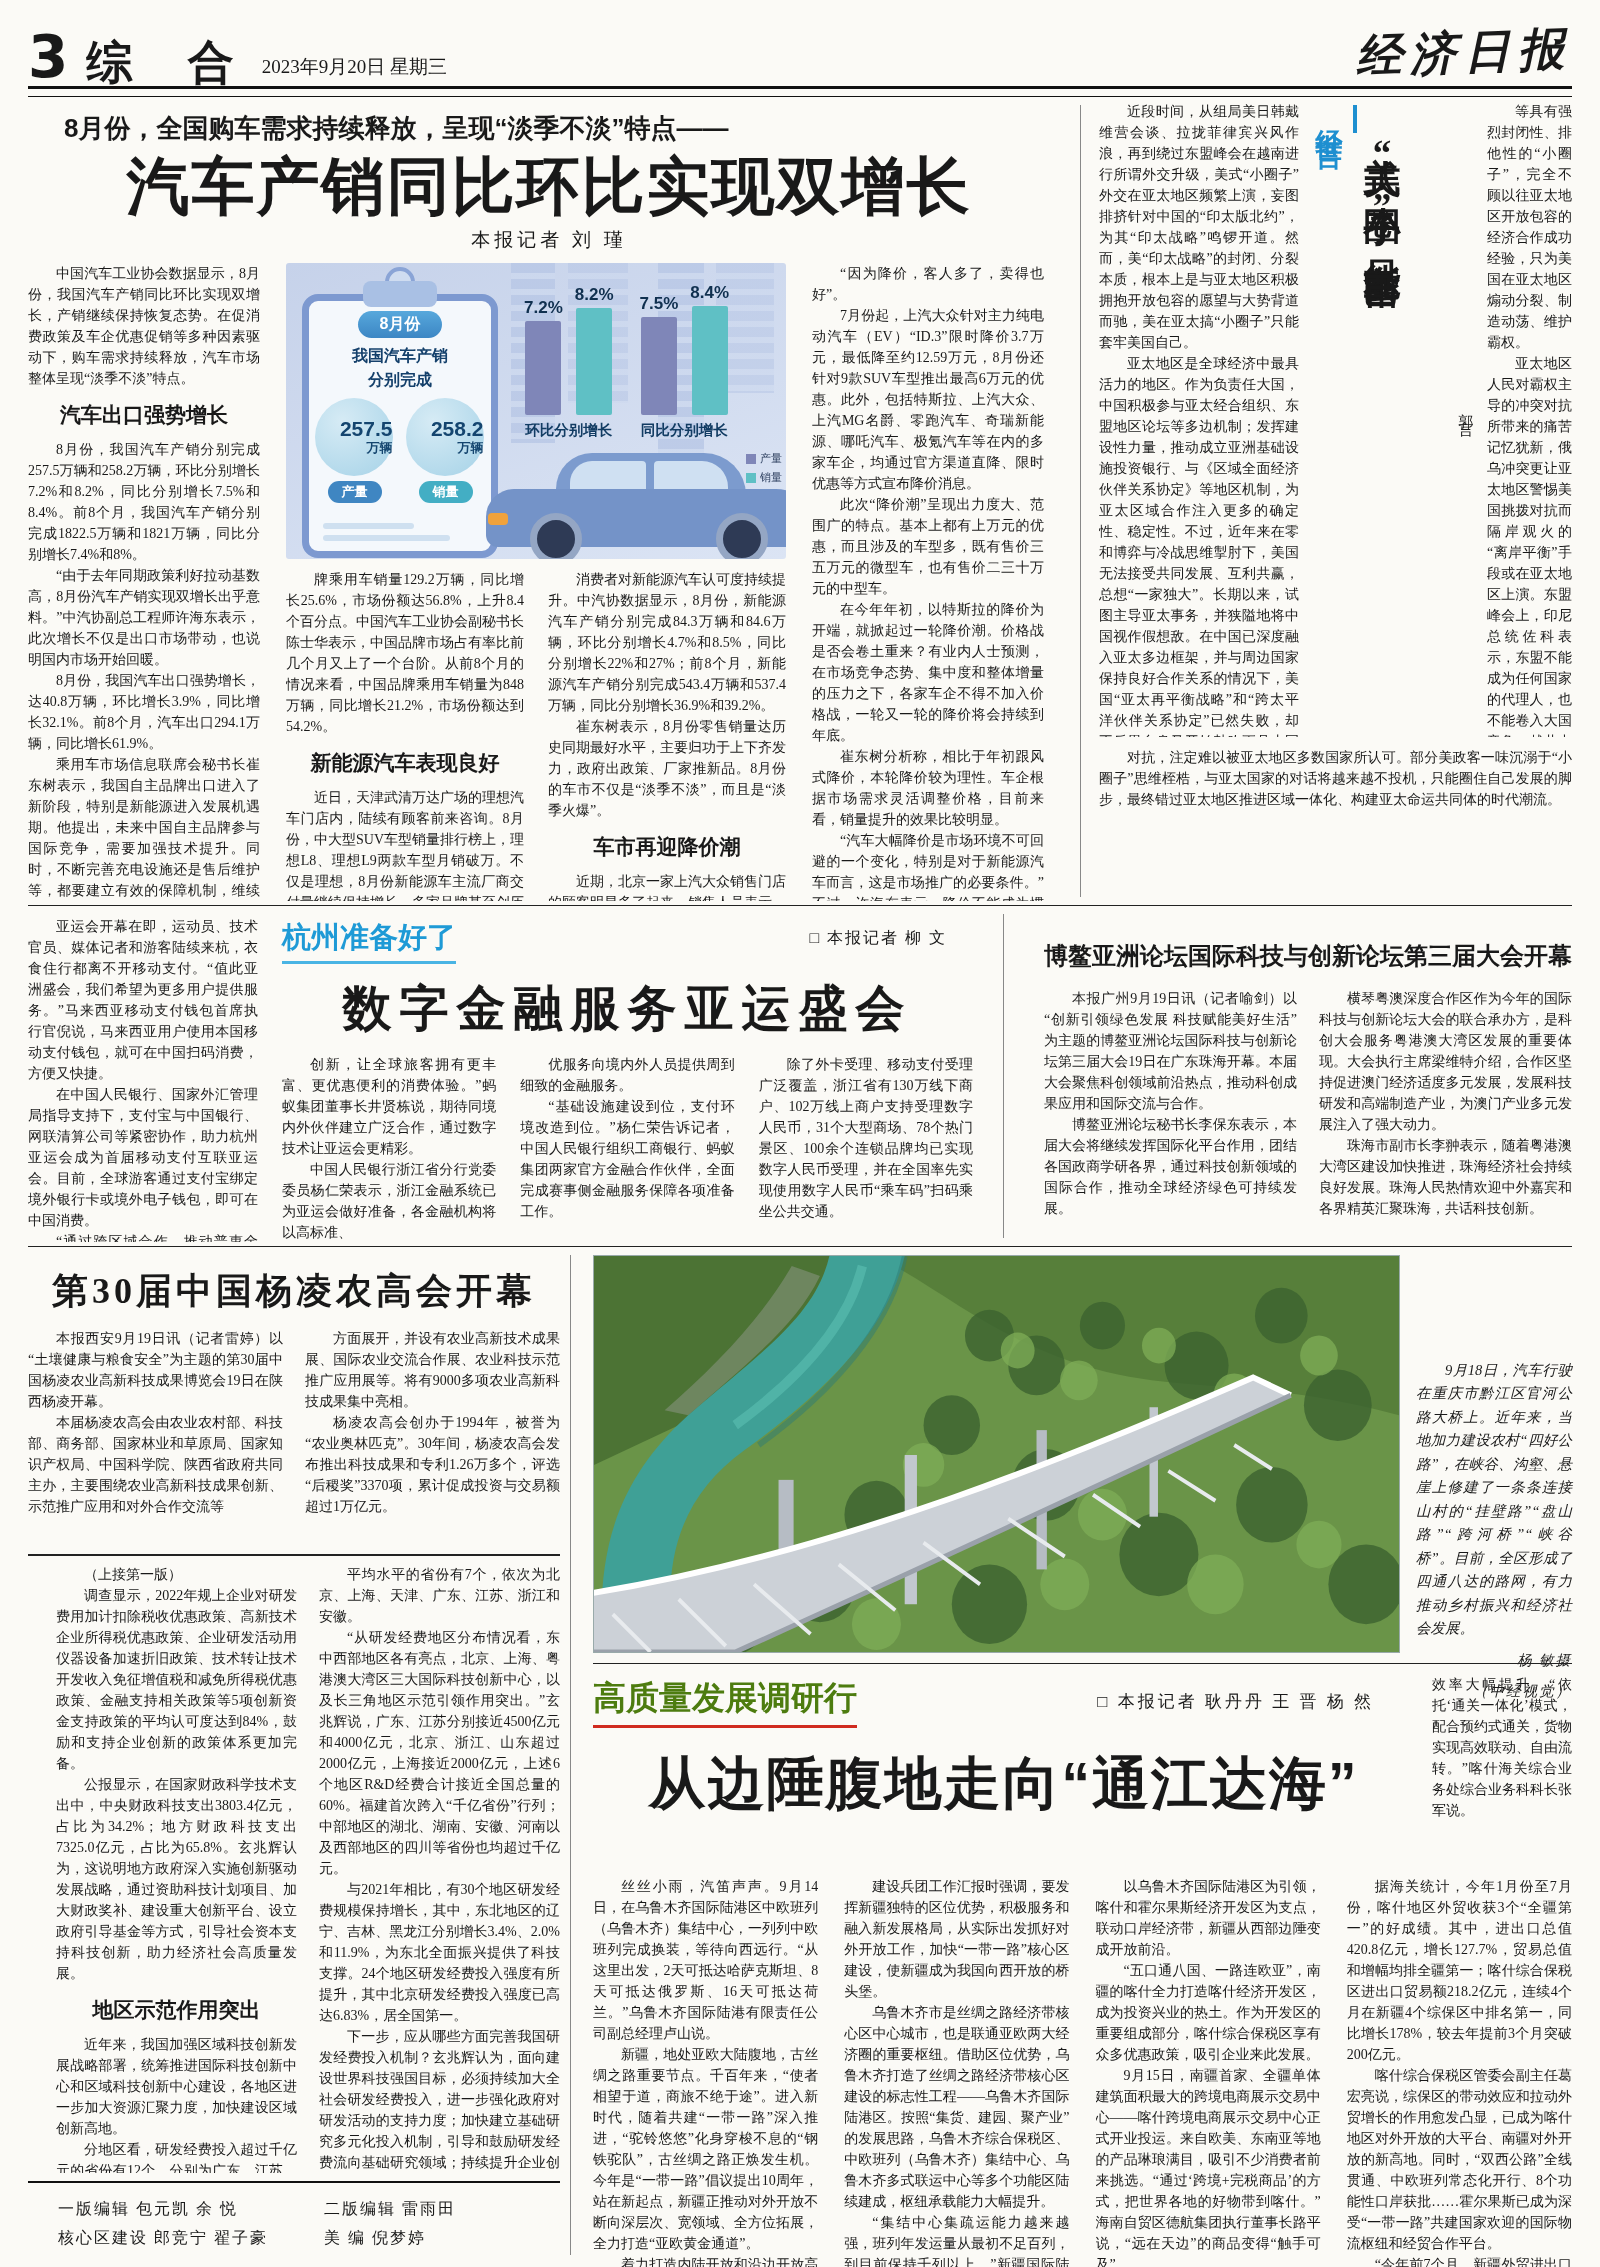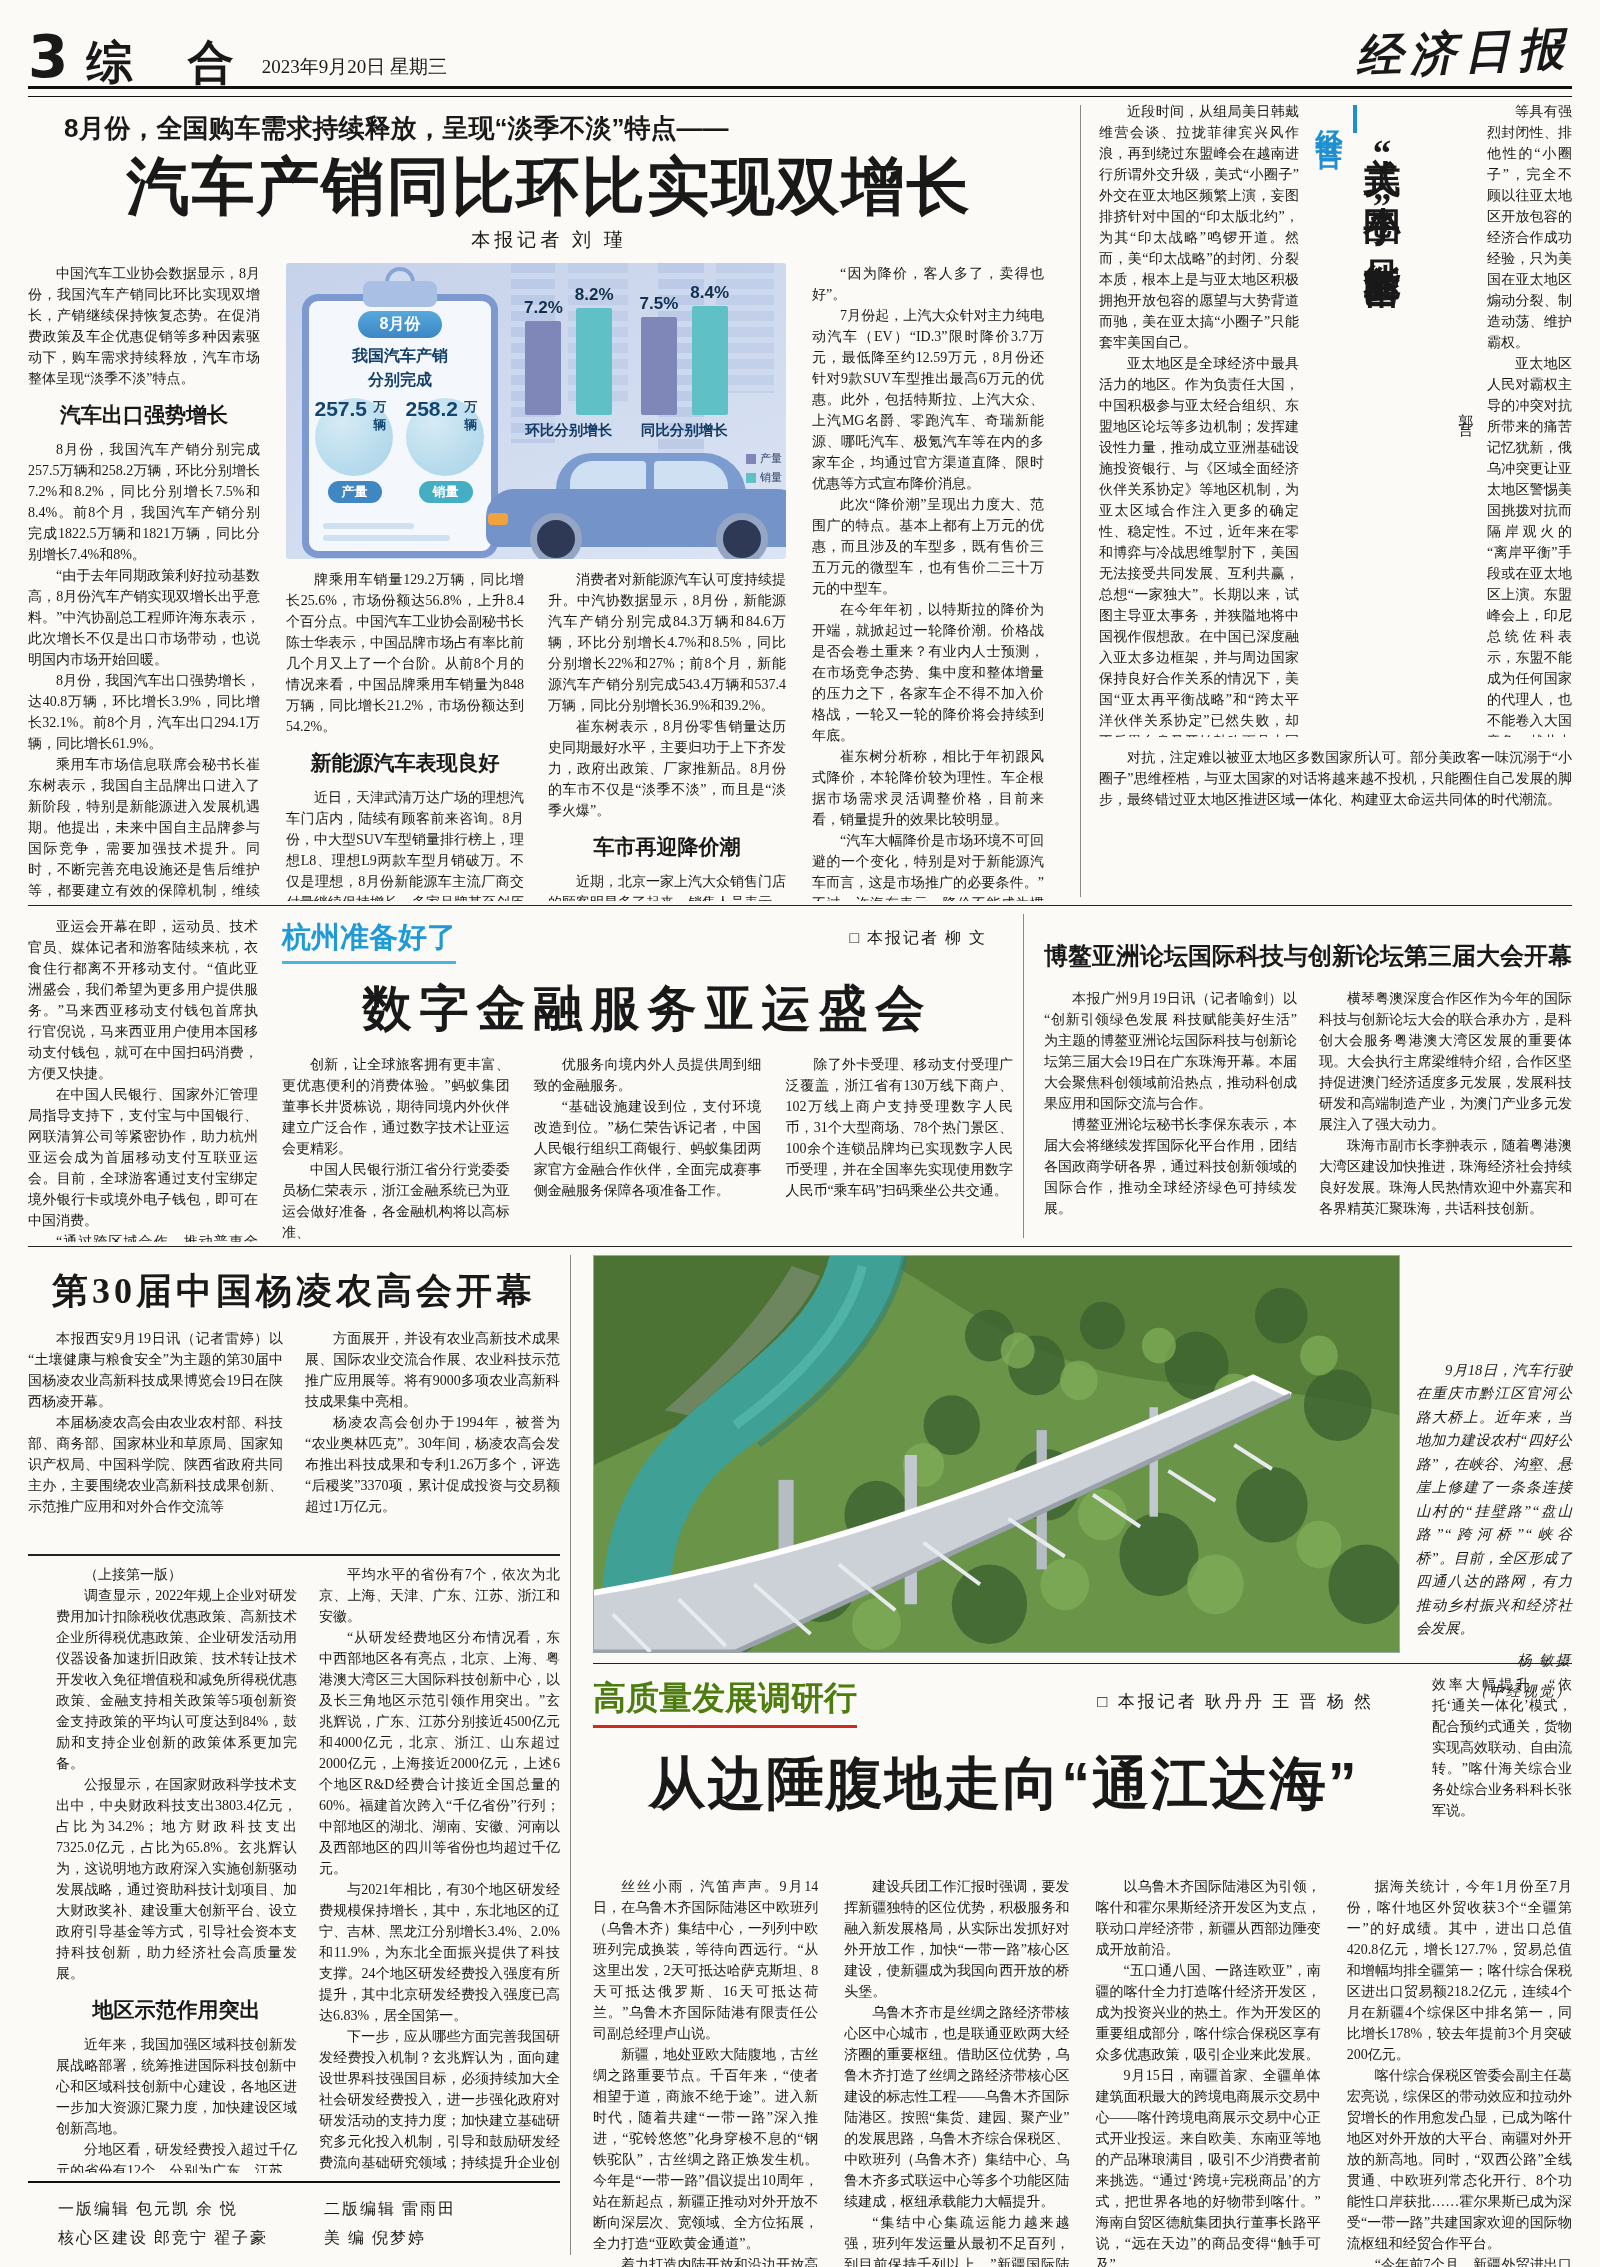--- a/index.html
+++ b/index.html
@@ -45,21 +45,21 @@
             background:#a9c0e4;border-radius:8px;}
   .clip-knob{position:absolute;left:50%;top:-34px;transform:translateX(-50%);width:22px;height:22px;
              background:#cfdcf0;border:4px solid #8aa4d6;border-radius:50%;}
   .g-badge{display:inline-block;margin-top:10px;background:linear-gradient(#57a8dc,#3c86c4);color:#fff;
            font-family:"Liberation Sans",sans-serif;font-weight:bold;font-size:16px;
            padding:3px 22px;border-radius:14px;}
   .g-line{font-family:"Liberation Sans",sans-serif;font-weight:bold;color:#14406b;font-size:16px;line-height:1.5;}
   .g-stats{display:flex;justify-content:space-around;margin-top:6px;}
   .stat{width:80px;}
   .stat-circle{width:78px;height:78px;border-radius:50%;background:radial-gradient(circle at 35% 30%,#d6ebf5,#a5d2e7);
-               display:flex;flex-direction:row;align-items:flex-start;justify-content:center;color:#14456f;}
+               display:flex;flex-direction:column;align-items:flex-end;justify-content:center;color:#14456f;}
   .stat-num{font-family:"Liberation Sans",sans-serif;font-weight:bold;font-size:21px;line-height:1;}
   .stat-unit{font-family:"Liberation Sans",sans-serif;font-weight:bold;font-size:13px;}
   .stat-pill{margin-top:5px;display:inline-block;color:#fff;font-family:"Liberation Sans",sans-serif;
              font-weight:bold;font-size:13px;padding:2px 14px;border-radius:11px;}
   .pill-prod{background:#3f86c2;} .pill-sale{background:#43aec4;}
   .clip-deco{position:absolute;left:14px;bottom:10px;width:70%;height:6px;background:#cfe0f0;border-radius:3px;}
   .clip-deco2{position:absolute;left:14px;bottom:22px;width:50%;height:6px;background:#cfe0f0;border-radius:3px;}
   .bars-zone{position:absolute;left:238px;top:18px;width:250px;display:flex;gap:26px;}
   .bargroup{text-align:center;}
   .bars{display:flex;align-items:flex-end;gap:12px;height:134px;justify-content:center;}
@@ -86,21 +86,21 @@
   .jsy-mid{position:relative;width:168px;flex:none;}
   .jsy-label{position:absolute;left:2px;top:4px;writing-mode:vertical-rl;text-orientation:upright;
              color:#1e8fd0;font-family:"Liberation Sans",sans-serif;font-weight:bold;font-size:27px;
              letter-spacing:6px;border-right:4px solid #1e8fd0;padding:2px 6px 8px 0;}
   .jsy-title{position:absolute;left:50px;top:26px;height:600px;writing-mode:vertical-rl;text-orientation:upright;
              font-weight:900;font-size:37px;line-height:1.2;letter-spacing:3px;font-family:"Liberation Serif",serif;}
   .jsy-author{position:absolute;right:2px;top:300px;writing-mode:vertical-rl;text-orientation:upright;
               font-size:15px;letter-spacing:8px;}
   .jsy-bottom{flex:1;overflow:hidden;margin-top:10px;}
   
-  .row2{display:flex;height:332px;}
+  .row2{display:flex;height:332px;gap:20px;}
   .hz{width:1030px;display:flex;gap:24px;}
   .hz-c1{width:230px;padding-top:6px;}
   .hz-main{flex:1;display:flex;flex-direction:column;}
   .hz-head{display:flex;justify-content:space-between;align-items:flex-start;margin-top:8px;}
   .hz-label{color:#1e9ad6;font-family:"Liberation Sans",sans-serif;font-weight:bold;font-size:29px;
             border-bottom:3px solid #49b4e4;padding-bottom:3px;}
   .hz-byline{font-size:16px;margin-top:10px;margin-right:26px;letter-spacing:2px;}
   .hz-title{font-family:"Liberation Serif",serif;font-weight:bold;font-size:49px;text-align:center;
             letter-spacing:8px;margin:12px 0 12px;}
   .hz-cols{display:flex;gap:24px;flex:1;overflow:hidden;}

